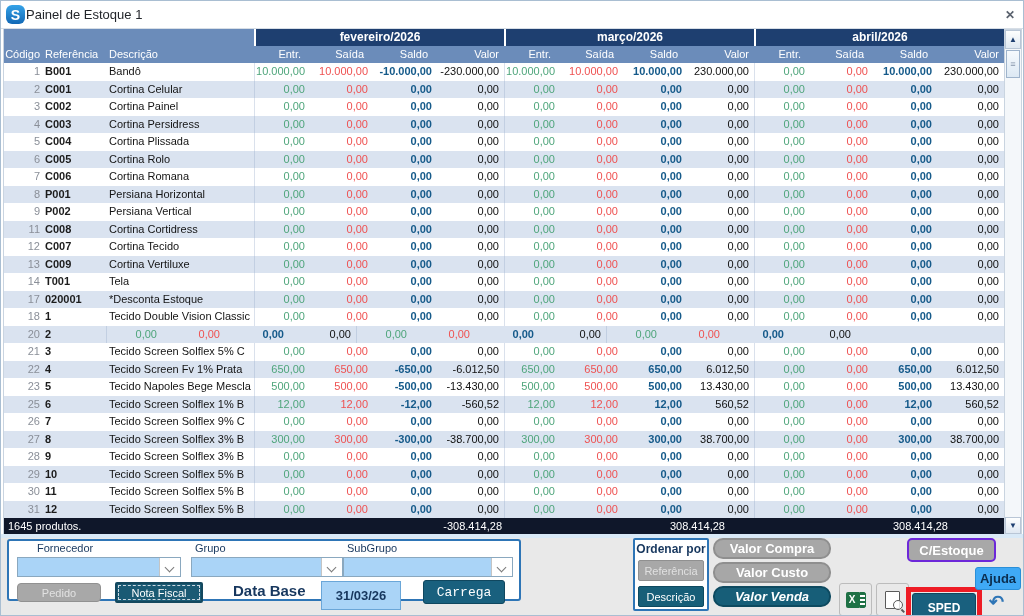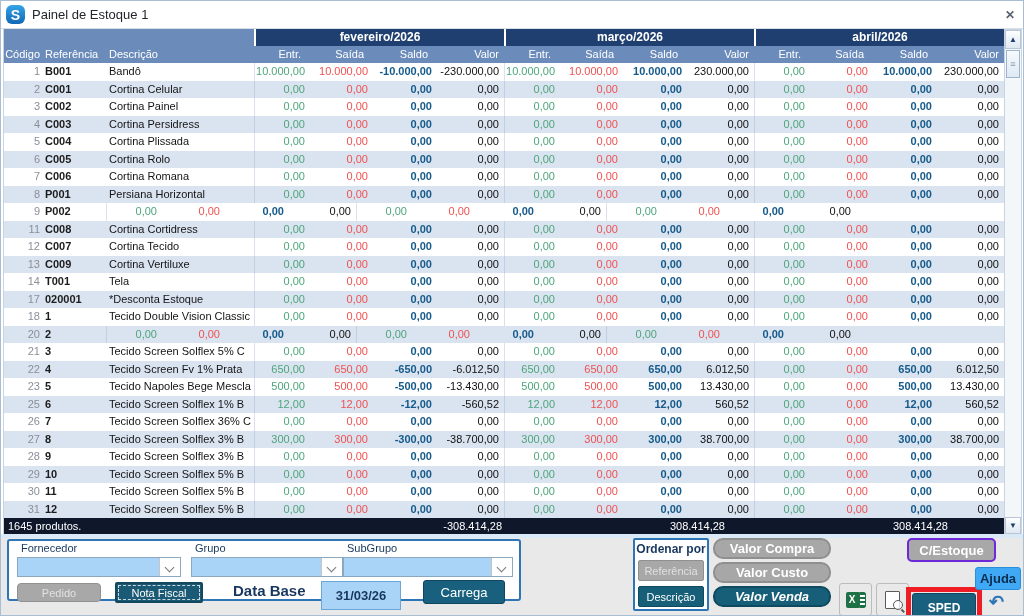--- a/index.html
+++ b/index.html
@@ -3,21 +3,21 @@
 <meta charset="utf-8">
 <style>
   html,body{margin:0;padding:0;background:#fff;}
   body{width:1024px;height:616px;font-family:"Liberation Sans",sans-serif;overflow:hidden;}
   .window{position:relative;width:1024px;height:616px;box-sizing:border-box;border:1px solid #a9bed2;background:#fff;overflow:hidden;}
 
   
   .titlebar{height:27px;display:flex;align-items:center;padding:0 8px 0 5px;background:#fff;border-bottom:1px solid #d7dee6;}
   .logo{width:19px;height:19px;border-radius:6px;background:linear-gradient(180deg,#35a3e8,#1268b5);color:#fff;
         font-weight:bold;font-size:14px;display:flex;align-items:center;justify-content:center;}
-  .wtitle{margin-left:7px;font-size:13px;color:#23262b;}
+  .wtitle{margin-left:1px;font-size:13px;color:#23262b;}
   .wclose{margin-left:auto;color:#5a626e;font-size:12px;font-weight:bold;cursor:default;}
 
   
   .table-outer{position:absolute;top:28px;left:2px;display:flex;}
   .table-main{width:1000px;border:1px solid #c9d4e0;border-top:none;box-sizing:content-box;}
   .hdr-months{display:flex;height:17px;background:#fff;}
   .hm-spacer{width:250px;background:#6b8cba;}
   .hm{width:248px;background:#1e3f70;color:#fff;font-weight:bold;font-size:12px;text-align:center;line-height:17px;border-left:2px solid #fff;}
   .hdr-cols{display:flex;height:17px;background:#6b8cba;color:#fff;font-size:11px;line-height:17px;}
   .hdr-cols .h{box-sizing:border-box;white-space:nowrap;overflow:hidden;}
@@ -53,33 +53,33 @@
           font-size:8px;display:flex;align-items:center;justify-content:center;}
   .vs-thumb{height:26px;margin:1px;background:linear-gradient(180deg,#f6fafd,#dde9f4);border:1px solid #9fb4cc;color:#8795aa;
           font-size:9px;display:flex;align-items:center;justify-content:center;}
   .vs-track{flex:1;}
   .vs-down{height:15px;}
 
   
   .bottom{position:absolute;left:0;right:0;top:533px;bottom:0;background:#e9e9e9;border-top:4px solid #d9e9f7;}
   .fpanel{position:absolute;left:6px;top:1px;width:514px;height:62px;background:#fff;border:2px solid #2e75b6;border-radius:3px;box-sizing:border-box;}
   .flabel{position:absolute;font-size:11px;color:#17375e;top:1px;}
-  .lab-forn{left:12px;}.lab-grupo{left:186px;}.lab-sub{left:338px;}
+  .lab-forn{left:28px;}.lab-grupo{left:186px;}.lab-sub{left:338px;}
   .combo{position:absolute;top:16px;height:20px;background:#aad4f7;border:1px solid #8aa8bf;box-sizing:border-box;display:flex;}
   .cb-forn{left:8px;width:164px;}.cb-grupo{left:182px;width:152px;}.cb-sub{left:334px;width:170px;}
   .combo .cbtn{margin-left:auto;width:20px;background:#fff;border-left:1px solid #c4c4c4;position:relative;}
   .combo .cbtn::after{content:"";position:absolute;left:6px;top:6px;width:6px;height:6px;border-right:1.6px solid #7a7a7a;border-bottom:1.6px solid #7a7a7a;transform:rotate(45deg);}
   .btn{display:flex;align-items:center;justify-content:center;box-sizing:border-box;cursor:default;}
   .btn-pedido{position:absolute;left:8px;top:42px;width:84px;height:19px;background:#a8a8a8;border:1px solid #919191;border-radius:4px;color:#e2e2e2;font-size:11px;}
   .btn-nota{position:absolute;left:106px;top:41px;width:88px;height:21px;background:#1a5a74;border:2px solid #14485e;border-radius:2px;
             outline:1px dashed #cdd9e2;outline-offset:-4px;color:#fff;font-size:11px;}
   .lab-database{position:absolute;left:224px;top:41px;font-size:15px;font-weight:bold;color:#17375e;}
   .inp-date{position:absolute;left:312px;top:40px;width:80px;height:29px;background:#aad4f7;border:1px solid #6aa6d8;
             text-align:center;color:#17375e;font-weight:bold;font-size:13px;font-family:"Liberation Sans",sans-serif;box-sizing:border-box;}
-  .btn-carrega{position:absolute;left:414px;top:39px;width:82px;height:24px;background:#19607e;border:1px solid #10475f;border-radius:3px;color:#fff;font-size:13px;}
+  .btn-carrega{position:absolute;left:414px;top:39px;width:82px;height:24px;background:#19607e;border:1px solid #10475f;border-radius:3px;color:#fff;font-size:13px;font-family:Liberation Mono, monospace;}
 
   .ordenar{position:absolute;left:632px;top:0px;width:76px;height:73px;background:#fff;border:2px solid #2e75b6;border-radius:2px;box-sizing:border-box;}
   .ord-label{position:absolute;top:2px;width:100%;text-align:center;font-size:12px;font-weight:bold;color:#17375e;}
   .btn-referencia{position:absolute;left:3px;top:20px;width:66px;height:21px;background:#a8a8a8;border:1px solid #909090;border-radius:2px;color:#e0e0e0;font-size:11px;}
   .btn-descricao{position:absolute;left:3px;top:46px;width:66px;height:21px;background:#175e78;border:1px solid #0e4a60;border-radius:2px;color:#fff;font-size:11px;}
 
   .pill{position:absolute;left:712px;width:118px;height:21px;border-radius:10px;color:#fff;font-weight:bold;font-size:13px;}
   .pill-gray{background:#a7a7a7;border:2px solid #8f8f8f;}
   .pill-teal{background:#175e78;border:2px solid #0e4a60;}
   .p-compra{top:0px;}.p-custo{top:24px;}.p-venda{top:48px;font-style:italic;}
@@ -271,20 +271,21 @@
             <div class="cell num c-saldo blue">0,00</div>
             <div class="cell num c-valor dark">0,00</div>
             <div class="cell num c-entr green gstart">0,00</div>
             <div class="cell num c-saida red">0,00</div>
             <div class="cell num c-saldo blue">0,00</div>
             <div class="cell num c-valor dark">0,00</div>
           </div>
           <div class="trow">
             <div class="cell c-code">9</div>
             <div class="cell c-ref">P002</div>
+            <div class="cell c-desc">Persiana Vertical</div>
             <div class="cell num c-entr green gstart">0,00</div>
             <div class="cell num c-saida red">0,00</div>
             <div class="cell num c-saldo blue">0,00</div>
             <div class="cell num c-valor dark">0,00</div>
             <div class="cell num c-entr green gstart">0,00</div>
             <div class="cell num c-saida red">0,00</div>
             <div class="cell num c-saldo blue">0,00</div>
             <div class="cell num c-valor dark">0,00</div>
             <div class="cell num c-entr green gstart">0,00</div>
             <div class="cell num c-saida red">0,00</div>
@@ -473,21 +474,21 @@
             <div class="cell num c-saldo blue">12,00</div>
             <div class="cell num c-valor dark">560,52</div>
             <div class="cell num c-entr green gstart">0,00</div>
             <div class="cell num c-saida red">0,00</div>
             <div class="cell num c-saldo blue">12,00</div>
             <div class="cell num c-valor dark">560,52</div>
           </div>
           <div class="trow">
             <div class="cell c-code">26</div>
             <div class="cell c-ref">7</div>
-            <div class="cell c-desc">Tecido Screen Solflex 36% C</div>
+            <div class="cell c-desc">Tecido Screen Solflex 9% C</div>
             <div class="cell num c-entr green gstart">0,00</div>
             <div class="cell num c-saida red">0,00</div>
             <div class="cell num c-saldo blue">0,00</div>
             <div class="cell num c-valor dark">0,00</div>
             <div class="cell num c-entr green gstart">0,00</div>
             <div class="cell num c-saida red">0,00</div>
             <div class="cell num c-saldo blue">0,00</div>
             <div class="cell num c-valor dark">0,00</div>
             <div class="cell num c-entr green gstart">0,00</div>
             <div class="cell num c-saida red">0,00</div>

